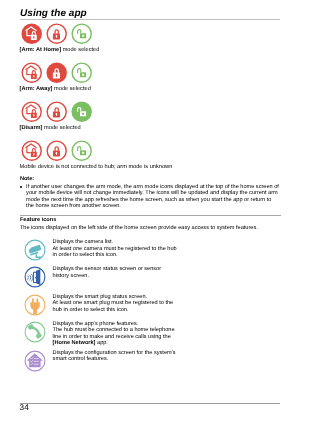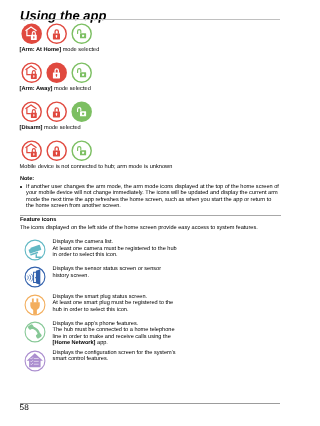--- a/index.html
+++ b/index.html
@@ -1,19 +1,19 @@
 <!DOCTYPE html>
 <html><head>
 <meta charset="utf-8">
 <style>
   html,body{margin:0;padding:0;}
   *{-webkit-font-smoothing:antialiased;text-rendering:geometricPrecision;}
   body{width:300px;height:426px;background:#ffffff;font-family:"Liberation Sans",sans-serif;color:#000;overflow:hidden;}
   .page{position:relative;width:300px;height:426px;}
-  .hdr{position:absolute;left:20px;top:8px;font-size:13px;font-weight:bold;font-style:italic;letter-spacing:0.05px;}
+  .hdr{position:absolute;left:20px;top:8px;font-size:10px;font-weight:bold;font-style:italic;letter-spacing:0.05px;}
   .hdr-rule{position:absolute;left:20px;top:18.5px;width:260px;height:1.2px;background:#c0c0c0;}
   .mode-row{position:absolute;left:20.8px;height:21.4px;}
   .mode-ic{position:absolute;top:0;width:21.4px;height:21.4px;}
   .mode-svg{display:block;width:21.4px;height:21.4px;}
   .cap{position:absolute;left:19.6px;font-size:5.65px;white-space:nowrap;}
   .cap b{font-weight:bold;}
   .note{position:absolute;left:19.9px;top:175.6px;font-size:5.6px;}
   .note-h{font-weight:bold;}
   .note-bullet{position:relative;margin-top:2.3px;padding-left:6.2px;}
   .bullet-dot{position:absolute;left:0.5px;top:2.1px;width:1.9px;height:1.9px;background:#000;border-radius:50%;}
@@ -278,14 +278,14 @@
           <div class="feat-tx">
             <div><span>Displays the configuration screen for the system's</span></div>
             <div><span>smart control features.</span></div>
           </div>
         </div>
       </div>
   </div>
 
   <div class="feat-rule"></div>
   <div class="ftr-rule"></div>
-  <div class="pageno">58</div>
+  <div class="pageno">34</div>
 </div>
 
 </body></html>

